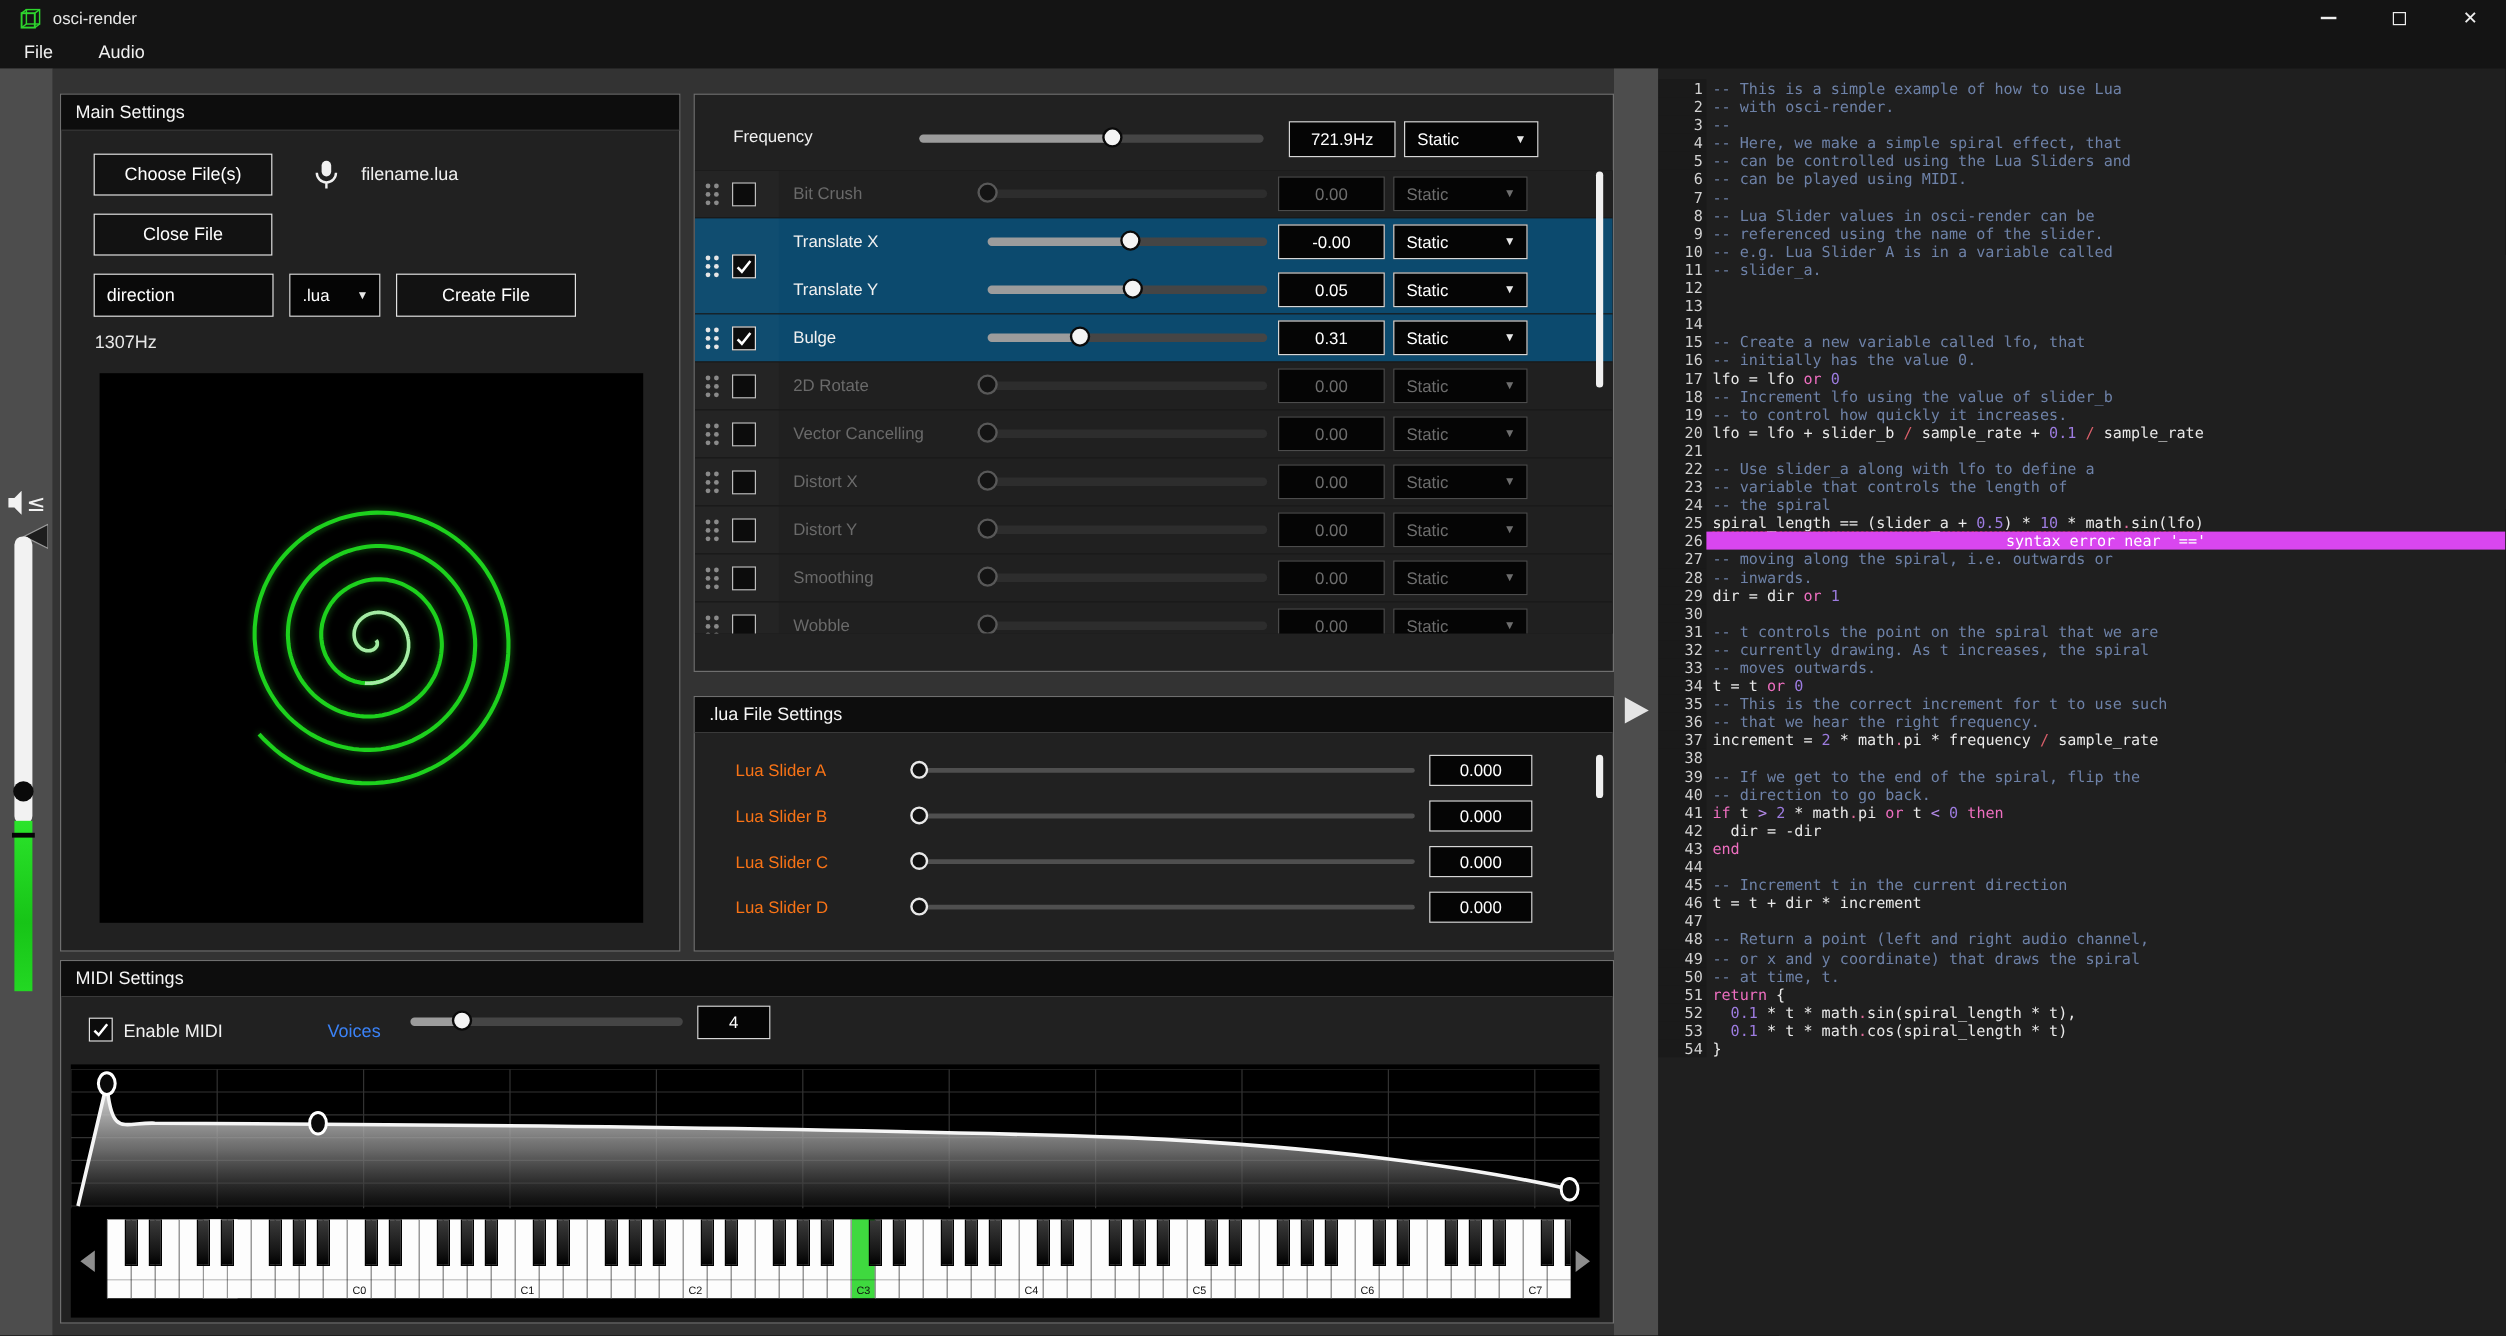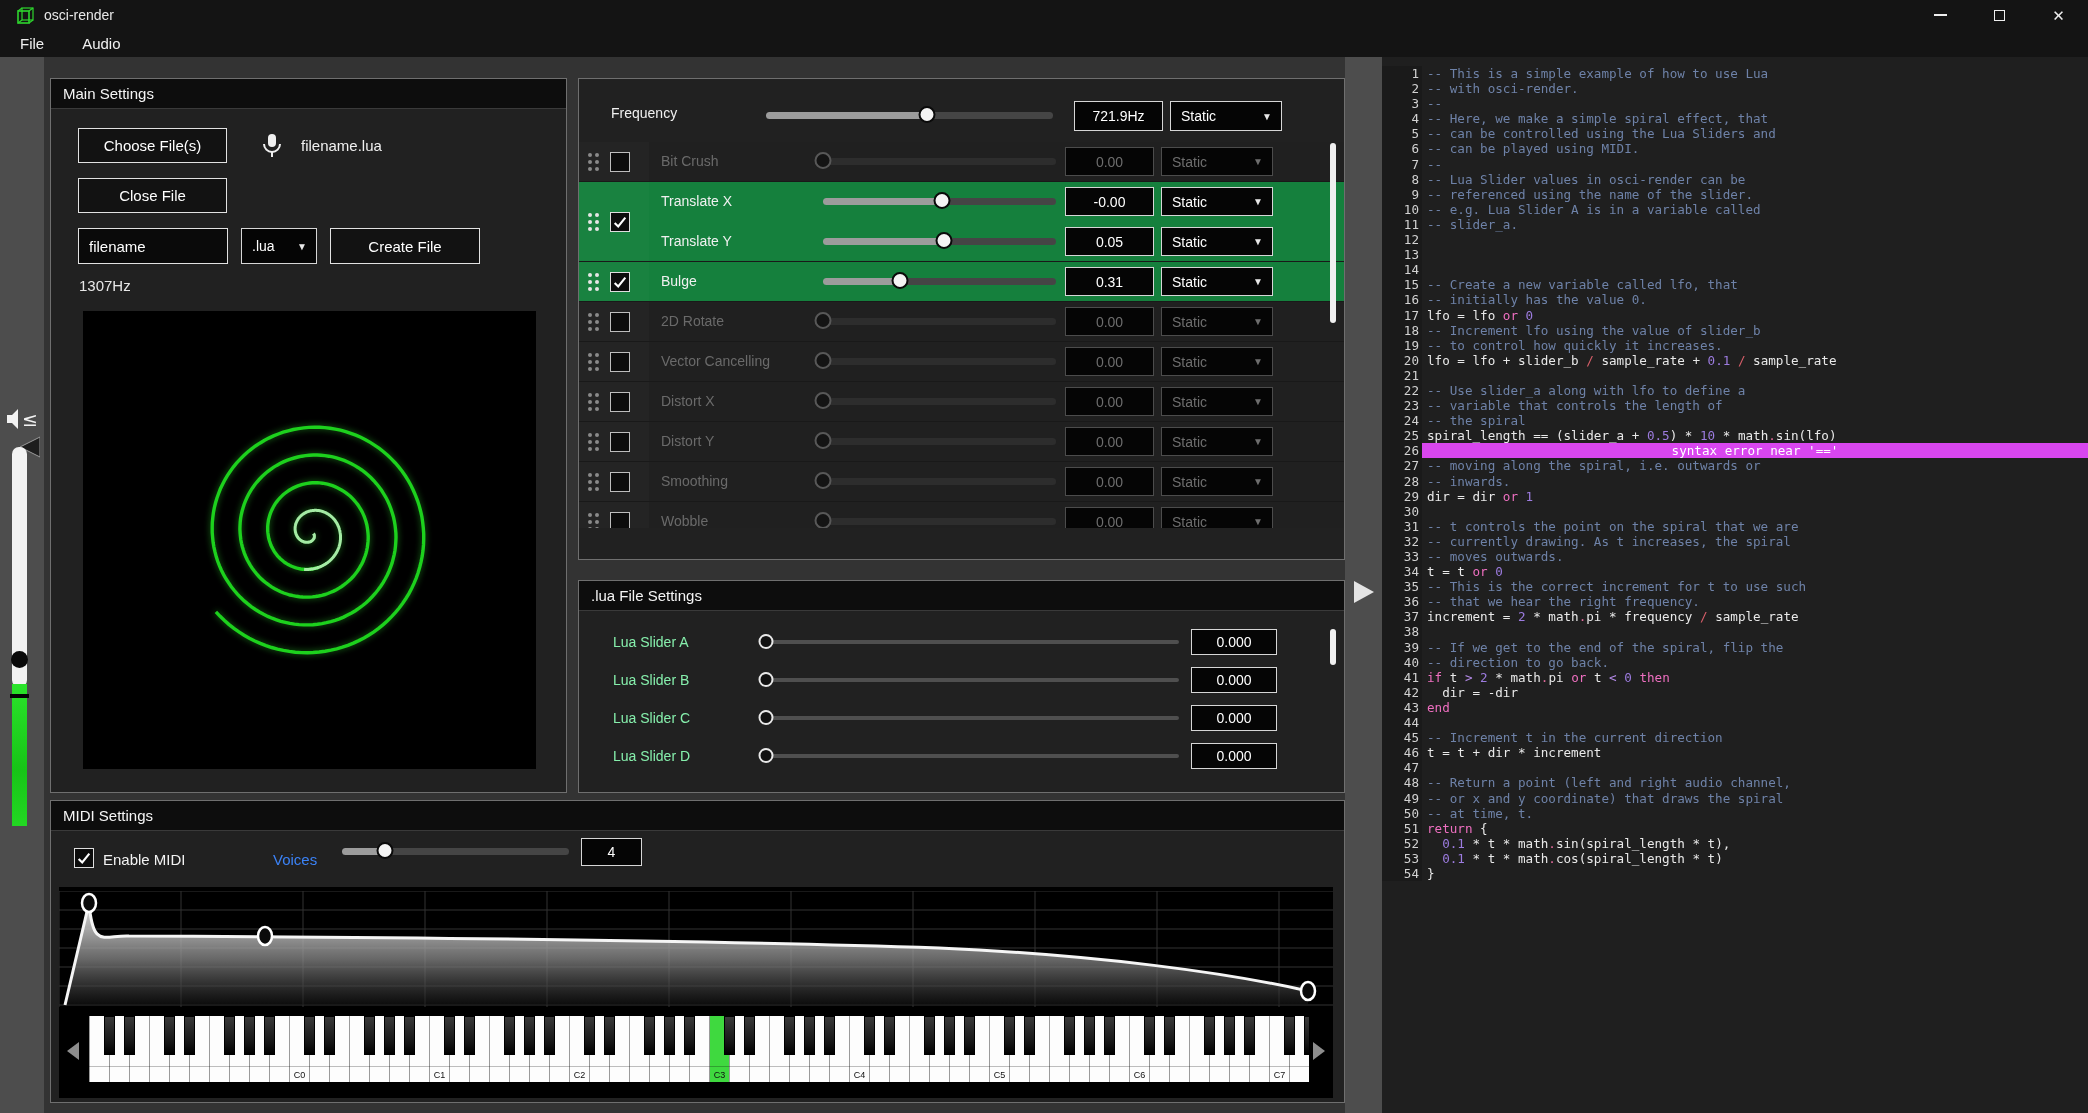--- a/index.html
+++ b/index.html
@@ -79,37 +79,37 @@
   
   .ms-row { position:absolute; display:flex; align-items:center; }
   #freq-readout { position:absolute; left:28px; top:168px; color:#e8e8e8; font-size:15px; }
   #scope { position:absolute; left:32px; top:202px; width:453px; height:458px; background:#000; }
 
   
   .freq-row { position:absolute; left:0; top:20px; width:100%; height:32px; }
   .freq-row .lbl { position:absolute; left:32px; top:6px; color:#f0f0f0; font-size:14px; }
   .fx-list { position:absolute; left:0; top:63px; width:100%; height:389px; overflow:hidden; background:#191919; }
   .fx-group { display:flex; margin-bottom:1px; background:#202020; }
-  .fx-group.on { background:#15803d; }
+  .fx-group.on { background:#0c4a6e; }
   .fx-left { width:70px; display:flex; align-items:center; background:rgba(255,255,255,0.02); }
   .fx-left .grip { margin-left:9px; }
   .fx-left .checkbox { margin-left:11px; }
   .fx-rows { flex:1; }
   .fx-row { height:39px; position:relative; }
   .fx-group .fx-row + .fx-row { margin-top:1px; }
   .fx-row .lbl { position:absolute; left:12px; top:11px; font-size:14px; color:#f0f0f0; }
   .fx-group.disabled .lbl { color:#6a6a6a; }
   .fx-row .slider { position:absolute; left:174px; top:9px; width:233px; }
   .fx-row .vbox { position:absolute; left:416px; top:5px; width:89px; height:29px; }
   .fx-row .dd   { position:absolute; left:512px; top:5px; width:112px; height:29px; }
   .scroll-pill { position:absolute; width:6px; border-radius:3px; background:#f0f0f0; }
 
   
   .lua-row { position:absolute; left:0; width:100%; height:30px; }
-  .lua-row .lbl { position:absolute; left:34px; top:7px; color:#86efac; font-size:14px; }
+  .lua-row .lbl { position:absolute; left:34px; top:7px; color:#f97316; font-size:14px; }
   .lua-row .slider { position:absolute; left:187px; top:5px; width:413px; }
   .lua-row .vbox { position:absolute; left:612px; top:2px; width:86px; height:26px; }
 
   
   #midi-controls { position:absolute; left:0; top:0; width:100%; height:56px; }
   #midi-controls .checkbox { position:absolute; left:23px; top:17px; }
   #enable-midi-label { position:absolute; left:52px; top:20px; color:#f2f2f2; font-size:15px; }
   #voices-label { position:absolute; left:222px; top:20px; color:#3b82f6; font-size:15px; }
   #voices-slider { position:absolute; left:291px; top:10px; width:227px; }
   #voices-value { position:absolute; left:530px; top:7px; width:61px; height:28px; }
@@ -205,21 +205,21 @@
             <rect x="7" y="2" width="8" height="13" rx="4" fill="#f0f0f0"></rect>
             <path d="M 3 12 a 8 8 0 0 0 16 0" fill="none" stroke="#f0f0f0" stroke-width="2"></path>
             <line x1="11" y1="20" x2="11" y2="25" stroke="#f0f0f0" stroke-width="2"></line>
           </svg>
           <span style="color:#f0f0f0; font-size:15px; margin-left:18px;">filename.lua</span>
         </div>
         <div class="ms-row" style="left:27px; top:69px;">
           <div class="btn" style="width:149px; height:35px;">Close File</div>
         </div>
         <div class="ms-row" style="left:27px; top:119px;">
-          <div class="text-input" style="width:150px; height:36px;">filename</div>
+          <div class="text-input" style="width:150px; height:36px;">direction</div>
           <div class="dd" style="width:76px; height:36px; margin-left:13px;">
             <span>.lua</span>
             <span class="arrow">▼</span>
           </div>
           <div class="btn" style="width:150px; height:36px; margin-left:13px;">Create File</div>
         </div>
         <div id="freq-readout">1307Hz</div>
         <div id="scope">
           <svg id="spiral-svg" width="453" height="458" viewBox="0 0 453 458" style="filter: drop-shadow(rgba(45, 210, 45, 0.55) 0px 0px 3px);">
               <polyline points="235.8,256.3 234.1,256.9 232.4,257.3 230.6,257.7 228.9,258.0 227.1,258.3 225.2,258.4 223.4,258.4 221.5,258.4 219.7,258.2 217.8,258.0 216.0,257.6 214.1,257.2 212.3,256.7 210.5,256.0 208.7,255.3 207.0,254.5 205.2,253.6 203.6,252.6 201.9,251.5 200.3,250.3 198.8,249.0 197.3,247.7 195.9,246.3 194.5,244.8 193.3,243.2 192.0,241.5 190.9,239.8 189.9,238.0 188.9,236.2 188.0,234.3 187.3,232.3 186.6,230.3 186.0,228.3 185.5,226.2 185.2,224.1 184.9,221.9 184.7,219.8 184.7,217.6 184.7,215.4 184.9,213.2 185.2,211.0 185.5,208.8 186.1,206.7 186.7,204.5 187.4,202.4 188.2,200.3 189.2,198.2 190.2,196.2 191.4,194.2 192.6,192.2 194.0,190.4 195.5,188.5 197.0,186.8 198.7,185.1 200.4,183.5 202.3,182.0 204.2,180.6 206.2,179.3 208.3,178.0 210.4,176.9 212.6,175.9 214.9,174.9 217.2,174.1 219.5,173.4 221.9,172.8 224.4,172.4 226.8,172.0 229.3,171.8 231.9,171.7 234.4,171.8 236.9,171.9 239.5,172.2 242.0,172.7 244.5,173.2 247.0,173.9 249.5,174.7 251.9,175.6 254.3,176.7 256.6,177.9 258.9,179.2 261.2,180.6 263.3,182.1 265.4,183.8 267.5,185.5 269.4,187.4 271.2,189.4 273.0,191.5 274.7,193.6 276.2,195.9 277.6,198.2 279.0,200.6 280.2,203.1 281.3,205.7 282.2,208.3 283.1,211.0 283.8,213.7 284.3,216.5 284.7,219.3 285.0,222.1 285.2,225.0 285.2,227.9 285.0,230.7 284.7,233.6 284.3,236.5 283.7,239.3 283.0,242.2 282.1,245.0 281.1,247.7 280.0,250.5 278.7,253.1 277.2,255.7 275.7,258.3 274.0,260.8 272.1,263.2 270.2,265.5 268.1,267.7 265.9,269.8 263.6,271.8 261.2,273.7 258.7,275.5 256.1,277.1 253.4,278.7 250.6,280.1 247.8,281.3 244.8,282.5 241.9,283.5 238.8,284.3 235.7,285.0 232.6,285.5 229.4,285.9 226.2,286.1 223.0,286.1 219.8,286.0 216.6,285.7 213.4,285.3 210.2,284.7 207.0,284.0 203.8,283.0 200.7,282.0 197.7,280.7 194.7,279.3 191.7,277.8 188.9,276.1 186.1,274.2 183.4,272.2 180.8,270.1 178.3,267.9 175.9,265.5 173.6,262.9 171.5,260.3 169.4,257.5 167.5,254.7 165.8,251.7 164.2,248.7 162.7,245.5 161.4,242.3 160.3,239.0 159.3,235.7 158.5,232.3 157.8,228.8 157.4,225.3 157.1,221.8 156.9,218.2 157.0,214.7 157.2,211.1 157.6,207.5 158.2,204.0 159.0,200.5 160.0,197.0 161.1,193.5 162.4,190.1 163.9,186.8 165.5,183.5 167.3,180.3 169.3,177.2 171.4,174.2 173.7,171.3 176.2,168.5 178.8,165.8 181.5,163.3 184.3,160.8 187.3,158.6 190.4,156.4 193.7,154.4 197.0,152.6 200.4,150.9 203.9,149.4 207.5,148.1 211.2,147.0 214.9,146.0 218.7,145.2 222.5,144.6 226.3,144.2 230.2,144.0 234.1,144.0 238.0,144.2 241.9,144.6 245.8,145.2 249.7,145.9 253.5,146.9 257.3,148.1 261.1,149.4 264.8,151.0 268.4,152.7 271.9,154.6 275.3,156.7 278.7,159.0 281.9,161.4 285.0,164.0 288.0,166.8 290.8,169.7 293.5,172.8 296.1,176.0 298.5,179.3 300.7,182.8 302.8,186.3 304.7,190.0 306.4,193.8 307.9,197.7 309.2,201.7 310.4,205.7 311.3,209.8 312.0,213.9 312.5,218.1 312.9,222.3 313.0,226.6 312.8,230.8 312.5,235.1 312.0,239.3 311.2,243.6 310.2,247.7 309.1,251.9 307.7,256.0 306.1,260.0 304.3,264.0 302.3,267.8 300.1,271.6 297.7,275.3 295.1,278.8 292.4,282.2 289.4,285.5 286.3,288.7 283.1,291.7 279.7,294.5 276.1,297.2 272.4,299.7 268.6,302.0 264.6,304.1 260.6,306.1 256.4,307.8 252.1,309.3 247.8,310.6 243.4,311.7 238.9,312.6 234.4,313.3 229.9,313.7 225.3,313.9 220.7,313.9 216.1,313.6 211.5,313.1 206.9,312.4 202.4,311.4 197.9,310.3 193.5,308.8 189.1,307.2 184.8,305.4 180.6,303.3 176.4,301.0 172.4,298.5 168.5,295.8 164.8,292.9 161.2,289.9 157.7,286.6 154.4,283.1 151.3,279.5 148.3,275.8 145.6,271.8 143.0,267.8 140.6,263.6 138.4,259.2 136.5,254.8 134.7,250.3 133.2,245.6 132.0,240.9 130.9,236.1 130.1,231.3 129.6,226.4 129.2,221.5 129.2,216.6 129.3,211.6 129.8,206.7 130.4,201.8 131.3,196.9 132.5,192.0 133.9,187.2 135.6,182.5 137.4,177.8 139.6,173.3 141.9,168.8 144.5,164.4 147.3,160.2 150.3,156.1 153.5,152.2 157.0,148.4 160.6,144.8 164.4,141.3 168.3,138.1 172.5,135.0 176.8,132.2 181.2,129.5 185.8,127.1 190.5,124.9 195.3,123.0 200.2,121.2 205.2,119.8 210.3,118.5 215.5,117.6 220.7,116.9 225.9,116.4 231.2,116.2 236.5,116.3 241.8,116.6 247.1,117.2 252.3,118.1 257.5,119.2 262.7,120.6 267.8,122.3 272.8,124.2 277.7,126.3 282.5,128.7 287.2,131.4 291.8,134.3 296.3,137.4 300.5,140.7 304.6,144.3 308.6,148.1 312.3,152.0 315.9,156.2 319.3,160.5 322.4,165.0 325.3,169.7 328.0,174.5 330.4,179.5 332.6,184.6 334.6,189.8 336.3,195.1 337.7,200.5 338.9,205.9 339.7,211.5 340.3,217.0 340.7,222.7 340.7,228.3 340.5,233.9 340.0,239.6 339.2,245.2 338.1,250.7 336.7,256.2 335.1,261.7 333.2,267.1 331.0,272.4 328.6,277.5 325.9,282.6 322.9,287.5 319.7,292.3 316.2,297.0 312.5,301.4 308.6,305.7 304.5,309.8 300.2,313.6 295.6,317.3 290.9,320.8 286.0,324.0 281.0,326.9 275.8,329.6 270.4,332.1 264.9,334.3 259.4,336.2 253.7,337.8 247.9,339.2 242.1,340.2 236.2,341.0 230.2,341.5 224.3,341.7 218.3,341.6 212.3,341.2 206.3,340.4 200.4,339.4 194.5,338.1 188.7,336.5 183.0,334.6 177.3,332.4 171.8,330.0 166.3,327.2 161.1,324.2 155.9,320.9 150.9,317.4 146.1,313.6 141.5,309.5 137.1,305.3 132.9,300.8 " fill="none" stroke="#1dd11d" stroke-width="3.4"></polyline>

